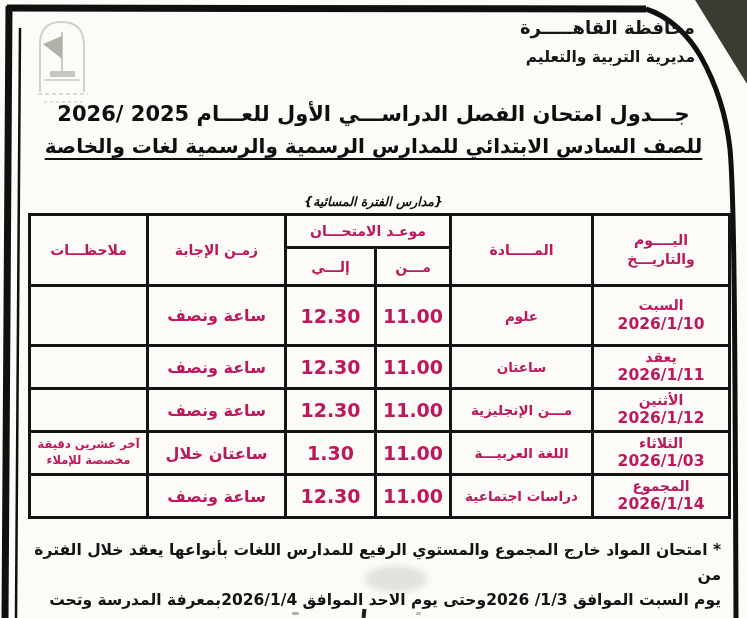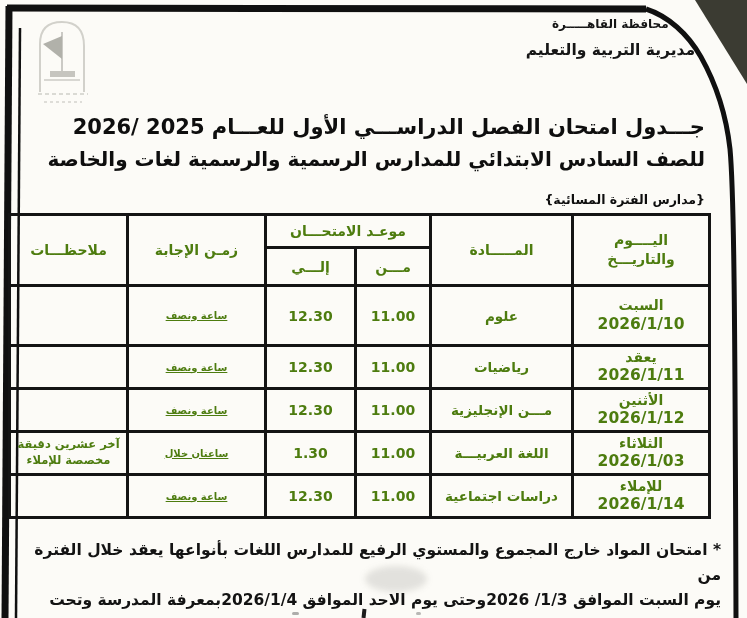--- a/index.html
+++ b/index.html
@@ -11,56 +11,56 @@
   }
   .layer { position:absolute; inset:0; }
   #frame-svg { z-index:1; pointer-events:none; }
   .content { z-index:2; }
 
   
   .letterhead {
     position:absolute; top:17px; right:52px; z-index:2;
     direction:rtl; text-align:right; font-weight:bold; color:#161616;
   }
-  .letterhead .l1 { font-size:12px; letter-spacing:0;text-align:center; }
+  .letterhead .l1 { font-size:18px; letter-spacing:0;text-align:center; }
   .letterhead .l2 { font-size:15.5px; margin-top:10px; }
 
   
   .emblem { position:absolute; left:30px; top:14px; z-index:2; opacity:.55; }
 
   
   .titleblock {
-    position:absolute; top:115px; left:42px; right:42px; z-index:2;
-    direction:rtl; text-align:right; font-weight:bold; color:#0e0e0e;
+    position:absolute; top:102px; left:42px; right:42px; z-index:2;
+    direction:rtl; text-align:center; font-weight:bold; color:#0e0e0e;
   }
   .t1 { font-size:21px; }
-  .t2 { font-size:20px; margin-top:8px; 
+  .t2 { font-size:20px; margin-top:8px; text-decoration:underline;
         text-decoration-thickness:2px; text-underline-offset:5px; }
-  .t3 { font-size:12.5px; margin-top:21px; }
+  .t3 { font-size:12.5px; margin-top:36px;font-style:italic; }
 
   
   .sched {
-    position:absolute; top:213px; left:8px; z-index:2;
+    position:absolute; top:213px; left:28px; z-index:2;
     width:700px; border-collapse:collapse; table-layout:fixed;
-    direction:rtl; font-weight:bold; color:#4d7c0f; background:transparent;
+    direction:rtl; font-weight:bold; color:#be185d; background:transparent;
   }
   .sched th, .sched td {
     border:3px solid #141414; text-align:center; vertical-align:middle;
     padding:0 2px; overflow:hidden;
   }
   .sched th { font-size:14px; font-weight:bold; }
   .hdr-top { height:33px; }
   .hdr-sub { height:38px; }
   .row-1 { height:60px; }
   .row-n { height:43px; }
   .day-name { display:block; font-size:14px; line-height:1.25; }
   .day-date { display:block; font-size:15.5px; line-height:1.2; }
   .cell-subject { font-size:13.5px; }
-  .cell-time { font-size:14px; }
-  .cell-duration { font-size:10px;text-decoration:underline; }
+  .cell-time { font-size:19px; }
+  .cell-duration { font-size:16px; }
   .cell-note { font-size:11.5px; line-height:1.35; }
   .two-line { line-height:1.35; }
 
   
   .footnote {
     position:absolute; top:538px; left:28px; right:26px; z-index:2;
     direction:rtl; font-weight:bold; color:#131313;
   }
   .footnote div { font-size:15.5px; line-height:25px;text-align:right; }
   .f1, .f2 { text-align:right; }
@@ -144,21 +144,21 @@
       <td class="cell-time">11.00</td>
       <td class="cell-time">12.30</td>
       <td class="cell-duration">ساعة ونصف</td>
       <td class="cell-note"></td>
     </tr>
     <tr class="row-n">
       <td>
         <span class="day-name">يعقد</span>
         <span class="day-date">2026/1/11</span>
       </td>
-      <td class="cell-subject">رياضيات</td>
+      <td class="cell-subject">ساعتان</td>
       <td class="cell-time">11.00</td>
       <td class="cell-time">12.30</td>
       <td class="cell-duration">ساعة ونصف</td>
       <td class="cell-note"></td>
     </tr>
     <tr class="row-n">
       <td>
         <span class="day-name">الأثنين</span>
         <span class="day-date">2026/1/12</span>
       </td>
@@ -174,21 +174,21 @@
         <span class="day-date">2026/1/03</span>
       </td>
       <td class="cell-subject">اللغة العربيـــة</td>
       <td class="cell-time">11.00</td>
       <td class="cell-time">1.30</td>
       <td class="cell-duration">ساعتان خلال</td>
       <td class="cell-note">آخر عشرين دقيقة مخصصة للإملاء</td>
     </tr>
     <tr class="row-n">
       <td>
-        <span class="day-name">للإملاء</span>
+        <span class="day-name">المجموع</span>
         <span class="day-date">2026/1/14</span>
       </td>
       <td class="cell-subject">دراسات اجتماعية</td>
       <td class="cell-time">11.00</td>
       <td class="cell-time">12.30</td>
       <td class="cell-duration">ساعة ونصف</td>
       <td class="cell-note"></td>
     </tr>
   </tbody>
 </table>

